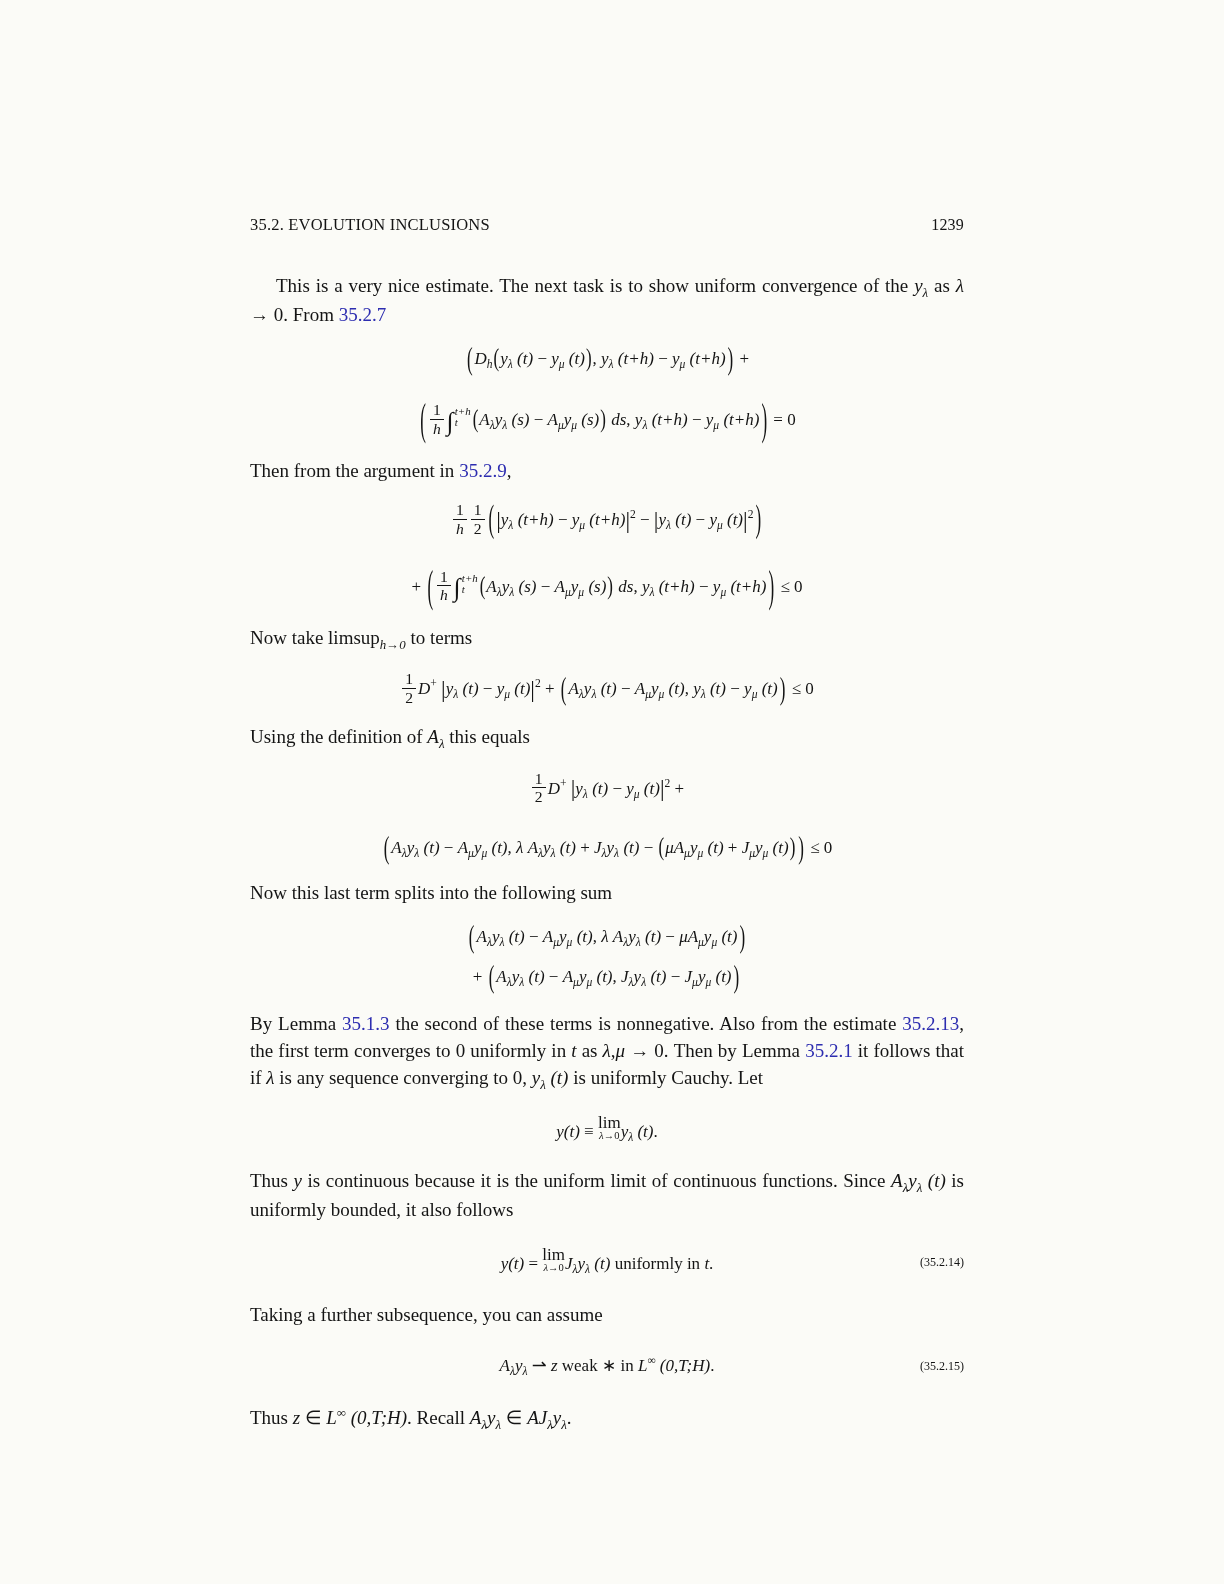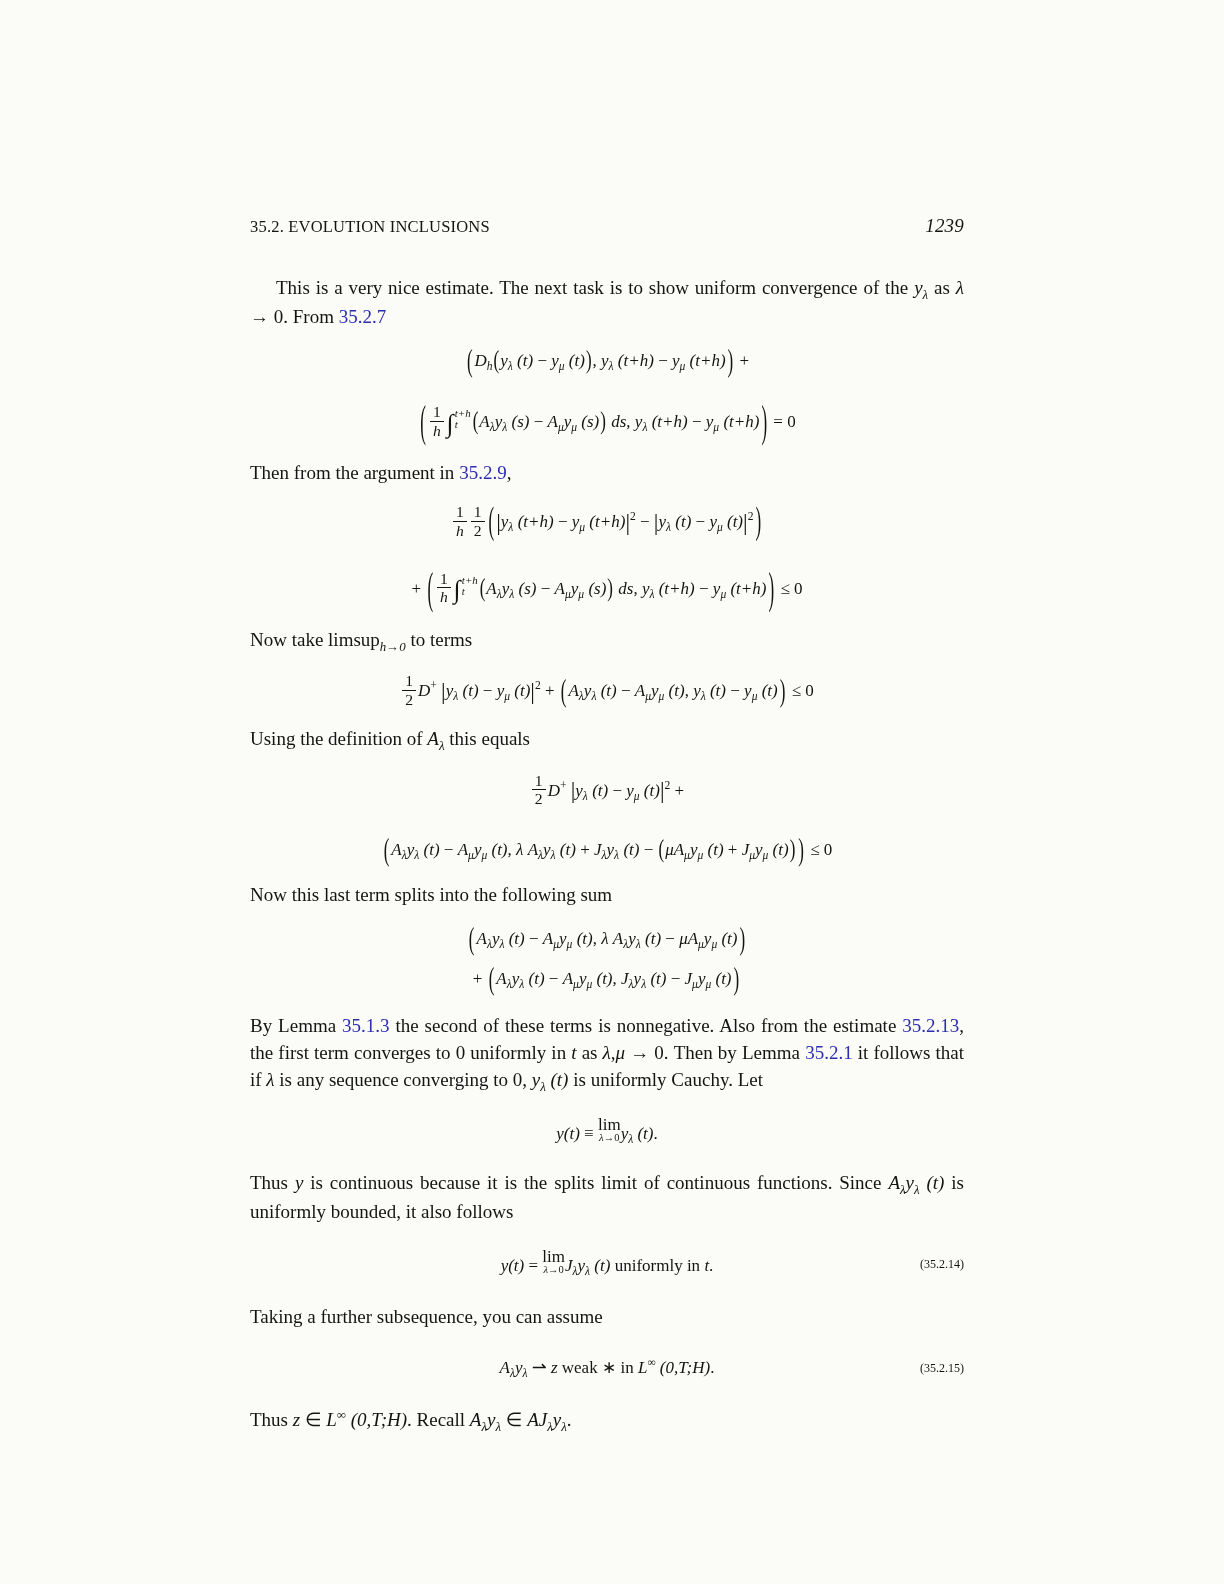--- a/index.html
+++ b/index.html
@@ -29,21 +29,21 @@
   }
   .header {
     display: flex;
     justify-content: space-between;
     align-items: baseline;
     font-size: 16.5px;
     letter-spacing: 0.2px;
     margin-bottom: 38px;
   }
   .header .head-left { font-variant: small-caps; }
-  .header .head-right { font-size: 19px; font-style: italic; }
+  .header .head-right { font-size: 16px; }
 
   p.body {
     font-size: 19px;
     line-height: 1.42;
     margin: 0 0 6px 0;
     text-align: justify;
   }
   p.indent { text-indent: 26px; }
   .ref { color: #2d2db0; }
 
@@ -196,21 +196,21 @@
 
     <p class="body" style="margin-top:18px">
       <span>By Lemma </span><span class="ref">35.1.3</span><span> the second of these terms is nonnegative. Also from the estimate </span><span class="ref">35.2.13</span><span>, the first term converges to 0 uniformly in </span><span class="math">t</span><span> as </span><span class="math">λ</span>,<span class="math">μ</span> →<span> 0. Then by Lemma </span><span class="ref">35.2.1</span><span> it follows that if </span><span class="math">λ</span><span> is any sequence converging to 0, </span><span class="math">y<sub class="sub-it">λ</sub></span> <span class="math">(t)</span><span> is uniformly Cauchy. Let</span>
     </p>
 
     <div class="eq" style="margin-top:20px">
       <span class="math">y</span><span class="math">(t)</span> ≡ <span class="limsub"><span class="lmain op">lim</span><span class="lsub"><span class="math">λ</span>→0</span></span><span class="math">y<sub class="sub-it">λ</sub></span> <span class="math">(t)</span>.
     </div>
 
     <p class="body" style="margin-top:20px">
-      <span>Thus </span><span class="math">y</span><span> is continuous because it is the splits limit of continuous functions. Since </span><span class="math">A<sub class="sub-it">λ</sub>y<sub class="sub-it">λ</sub></span> <span class="math">(t)</span><span> is uniformly bounded, it also follows</span>
+      <span>Thus </span><span class="math">y</span><span> is continuous because it is the uniform limit of continuous functions. Since </span><span class="math">A<sub class="sub-it">λ</sub>y<sub class="sub-it">λ</sub></span> <span class="math">(t)</span><span> is uniformly bounded, it also follows</span>
     </p>
 
     <div class="eq eq-num-wrap" style="margin-top:22px">
       <span class="math">y</span><span class="math">(t)</span> = <span class="limsub"><span class="lmain op">lim</span><span class="lsub"><span class="math">λ</span>→0</span></span><span class="math">J<sub class="sub-it">λ</sub>y<sub class="sub-it">λ</sub></span> <span class="math">(t)</span> <span class="op">uniformly in</span> <span class="math">t</span>.
       <span class="eq-num">(35.2.14)</span>
     </div>
 
     <p class="body" style="margin-top:22px">
       <span>Taking a further subsequence, you can assume</span>
     </p>

